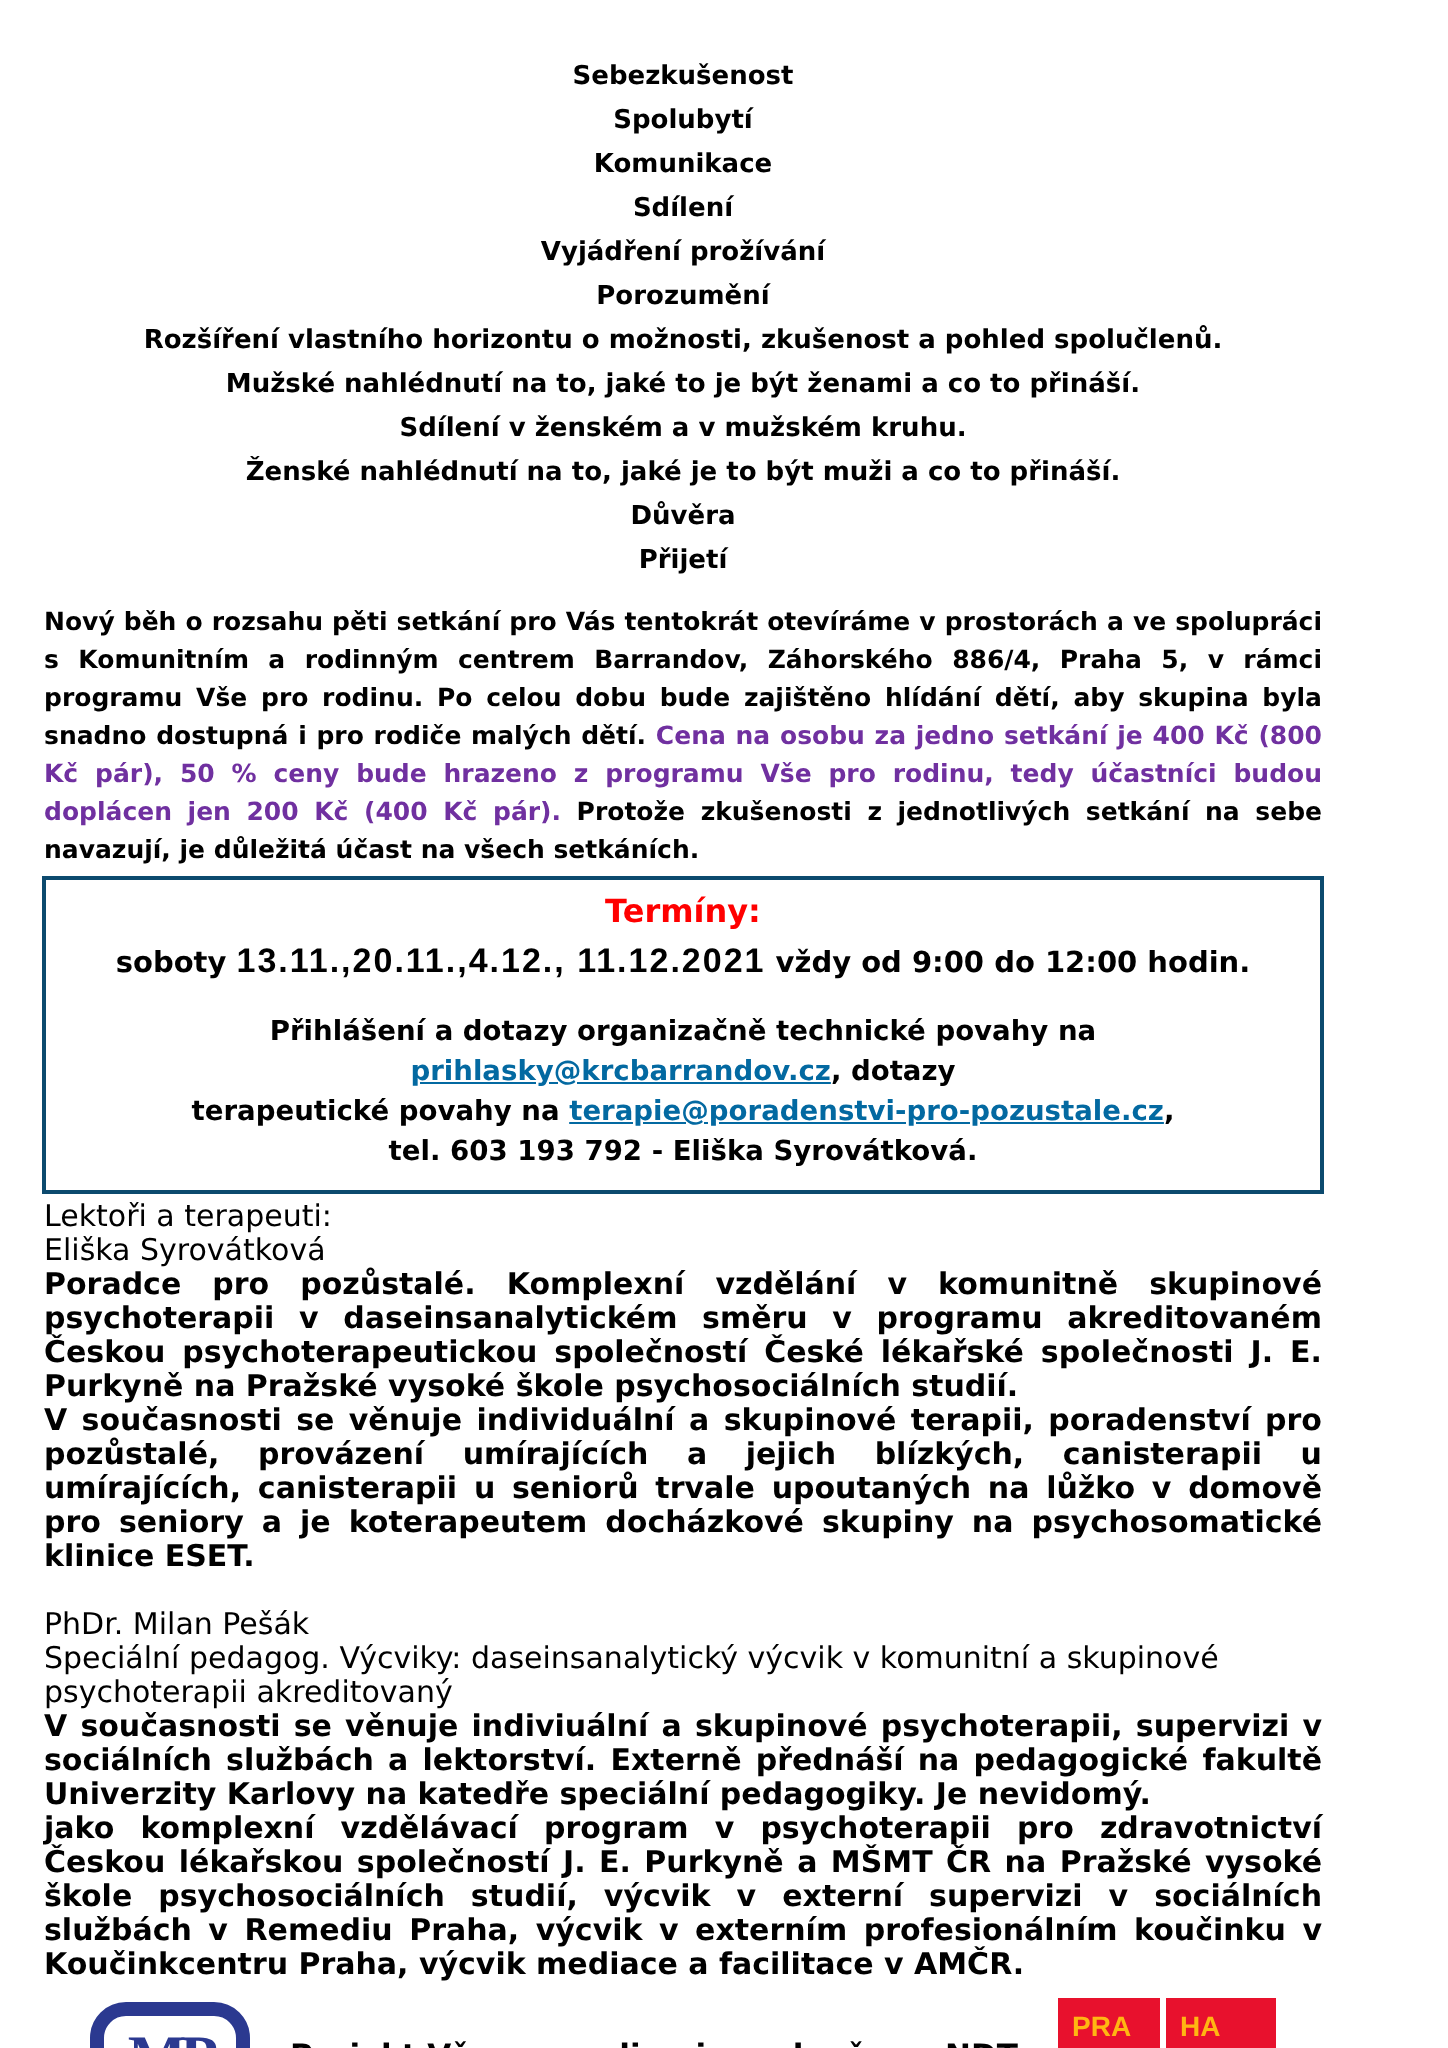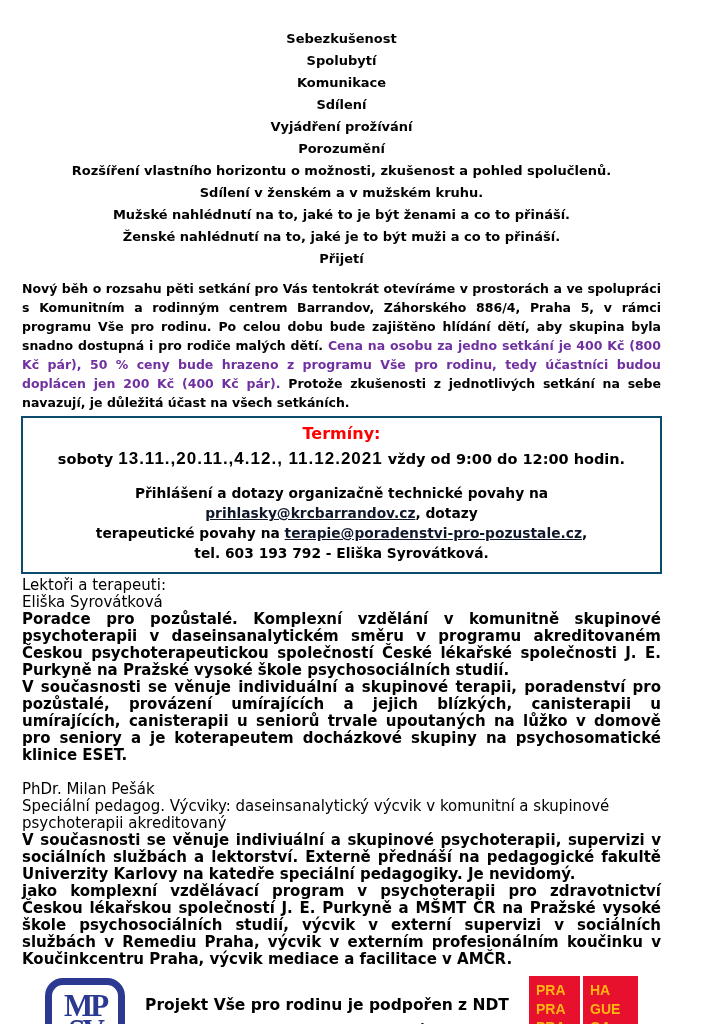--- a/index.html
+++ b/index.html
@@ -25,21 +25,21 @@
     margin:4px 21px 0 21px; border:2px solid #0c4a6e;
     padding:6px 10px 9px 10px; text-align:center;
   }
   .box-title { color:#ff0000; font-weight:bold; font-size:16px; line-height:20px; }
   .dates-line { color:#000000; font-weight:bold; font-size:14.5px; line-height:24px; margin-top:3px; }
   .dates-line .dates {
     font-family:"Liberation Sans", sans-serif;
     font-size:17px; letter-spacing:1px;
   }
   .contact { margin-top:12px; font-weight:bold; font-size:13.8px; line-height:20px; }
-  .contact a { color:#0f172a; text-decoration:underline;margin-top:20px; }
+  .contact a { color:#0369a1; text-decoration:underline;margin-top:20px; }
 
   
   .lectors { margin:3px 22px 0 22px; font-size:15px; line-height:17px; }
   .lectors .plainline { font-weight:normal; }
   .lectors .bio { font-weight:bold; text-align:justify; }
   .lectors .blank { height:17px; }
 
   
   .banner { display:flex; align-items:center; margin:8px 45px 0 45px; }
   .mpsv-logo {
@@ -65,23 +65,24 @@
 <div class="page">
 
   <div class="top-list">
     <div>Sebezkušenost</div>
     <div>Spolubytí</div>
     <div>Komunikace</div>
     <div>Sdílení</div>
     <div>Vyjádření prožívání</div>
     <div>Porozumění</div>
     <div>Rozšíření vlastního horizontu o možnosti, zkušenost a pohled spolučlenů.</div>
+    <div>Mužské nahlédnutí na to, jaké to je být ženami a co to přináší.</div>
     <div>Sdílení v ženském a v mužském kruhu.</div>
-    <div>Mužské nahlédnutí na to, jaké to je být ženami a co to přináší.</div>
     <div>Ženské nahlédnutí na to, jaké je to být muži a co to přináší.</div>
+    <div>Důvěra</div>
     <div>Přijetí</div>
   </div>
 
   <p class="intro">
     <span>Nový běh o rozsahu pěti setkání pro Vás tentokrát otevíráme v prostorách a ve spolupráci s Komunitním a rodinným centrem Barrandov, Záhorského 886/4, Praha 5, v rámci programu Vše pro rodinu. Po celou dobu bude zajištěno hlídání dětí, aby skupina byla snadno dostupná i pro rodiče malých dětí. </span><span class="purple">Cena na osobu za jedno setkání je 400 Kč (800 Kč pár), 50 % ceny bude hrazeno z programu Vše pro rodinu, tedy účastníci budou doplácen jen 200 Kč (400 Kč pár). </span><span>Protože zkušenosti z jednotlivých setkání na sebe navazují, je důležitá účast na všech setkáních.</span>
   </p>
 
   <div class="schedule-box">
     <div class="box-title">Termíny:</div>
     <div class="dates-line">

